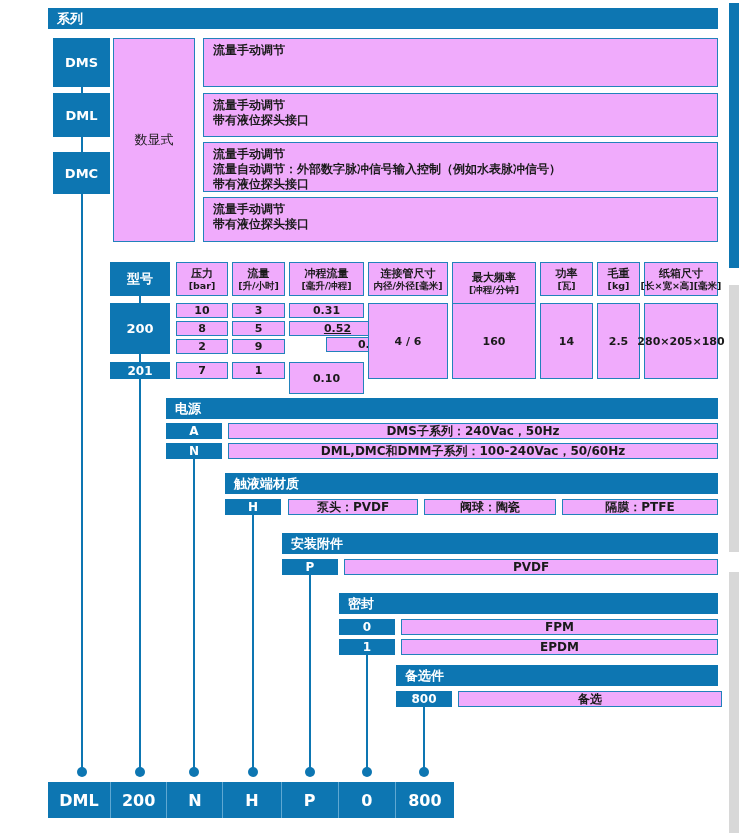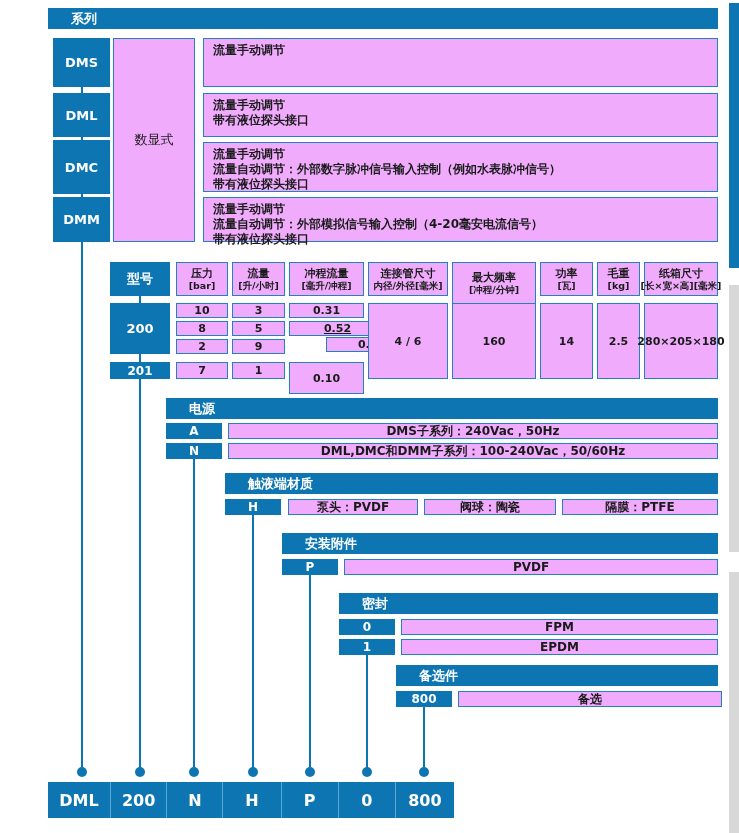--- a/index.html
+++ b/index.html
@@ -9,21 +9,21 @@
     --ink:#1a1a1a;
   }
   html,body{margin:0;padding:0;background:#fff;}
   .page{
     position:relative;width:739px;height:833px;background:#fff;overflow:hidden;
     font-family:"DejaVu Sans","Liberation Sans",sans-serif;color:var(--ink);
   }
   .abs{position:absolute;box-sizing:border-box;}
   .hdr{
     background:var(--blue);color:#fff;font-weight:bold;font-size:13px;
-    display:flex;align-items:center;padding-left:23px;z-index:2;
+    display:flex;align-items:center;padding-left:9px;z-index:2;
   }
   .badge{
     background:var(--blue);color:#fff;font-weight:bold;
     display:flex;align-items:center;justify-content:center;z-index:2;
   }
   .wbox{
     background:#f0abfc;border:1.5px solid var(--bblue);z-index:2;
   }
   .center{display:flex;align-items:center;justify-content:center;}
   .desc{font-size:12px;font-weight:bold;line-height:15px;padding:4px 6px 0 9px;}
@@ -66,42 +66,40 @@
   <div class="dot" style="left:189px;top:767px;"></div>
   <div class="dot" style="left:248px;top:767px;"></div>
   <div class="dot" style="left:305px;top:767px;"></div>
   <div class="dot" style="left:362px;top:767px;"></div>
   <div class="dot" style="left:419px;top:767px;"></div>
 
   <div class="abs hdr" style="left:48px;top:8px;width:670px;height:21px;">系列</div>
 
   <div class="abs badge" style="left:53px;top:38px;width:57px;height:49px;font-size:13px;">DMS</div>
   <div class="abs badge" style="left:53px;top:93px;width:57px;height:44px;font-size:13px;">DML</div>
-  <div class="abs badge" style="left:53px;top:140px;width:57px;height:54px;font-size:13px;">DMC</div>
-  <div class="abs badge" style="left:53px;top:197px;width:57px;height:45px;font-size:13px;">DMM</div>
+  <div class="abs badge" style="left:53px;top:152px;width:57px;height:42px;font-size:13px;">DMC</div>
 
   <div class="abs wbox center" style="left:113px;top:38px;width:82px;height:204px;font-size:13px;font-weight:normal;">
     <span>数显式</span>
   </div>
 
   <div class="abs wbox desc" style="left:203px;top:38px;width:515px;height:49px;">
     <div>流量手动调节</div>
   </div>
   <div class="abs wbox desc" style="left:203px;top:93px;width:515px;height:44px;">
     <div>流量手动调节</div>
     <div>带有液位探头接口</div>
   </div>
   <div class="abs wbox desc" style="left:203px;top:142px;width:515px;height:50px;">
     <div>流量手动调节</div>
     <div>流量自动调节：外部数字脉冲信号输入控制（例如水表脉冲信号）</div>
     <div>带有液位探头接口</div>
   </div>
   <div class="abs wbox desc" style="left:203px;top:197px;width:515px;height:45px;">
     <div>流量手动调节</div>
-    <div>流量自动调节：外部模拟信号输入控制（4-20毫安电流信号）</div>
     <div>带有液位探头接口</div>
   </div>
 
   <div class="abs badge" style="left:110px;top:262px;width:60px;height:34px;font-size:13px;">型号</div>
 
   <div class="abs wbox colhead" style="left:176px;top:262px;width:52px;height:34px;">
     <span class="t">压力</span>
       <span class="u">[bar]</span>
   </div>
   <div class="abs wbox colhead" style="left:232px;top:262px;width:53px;height:34px;">

